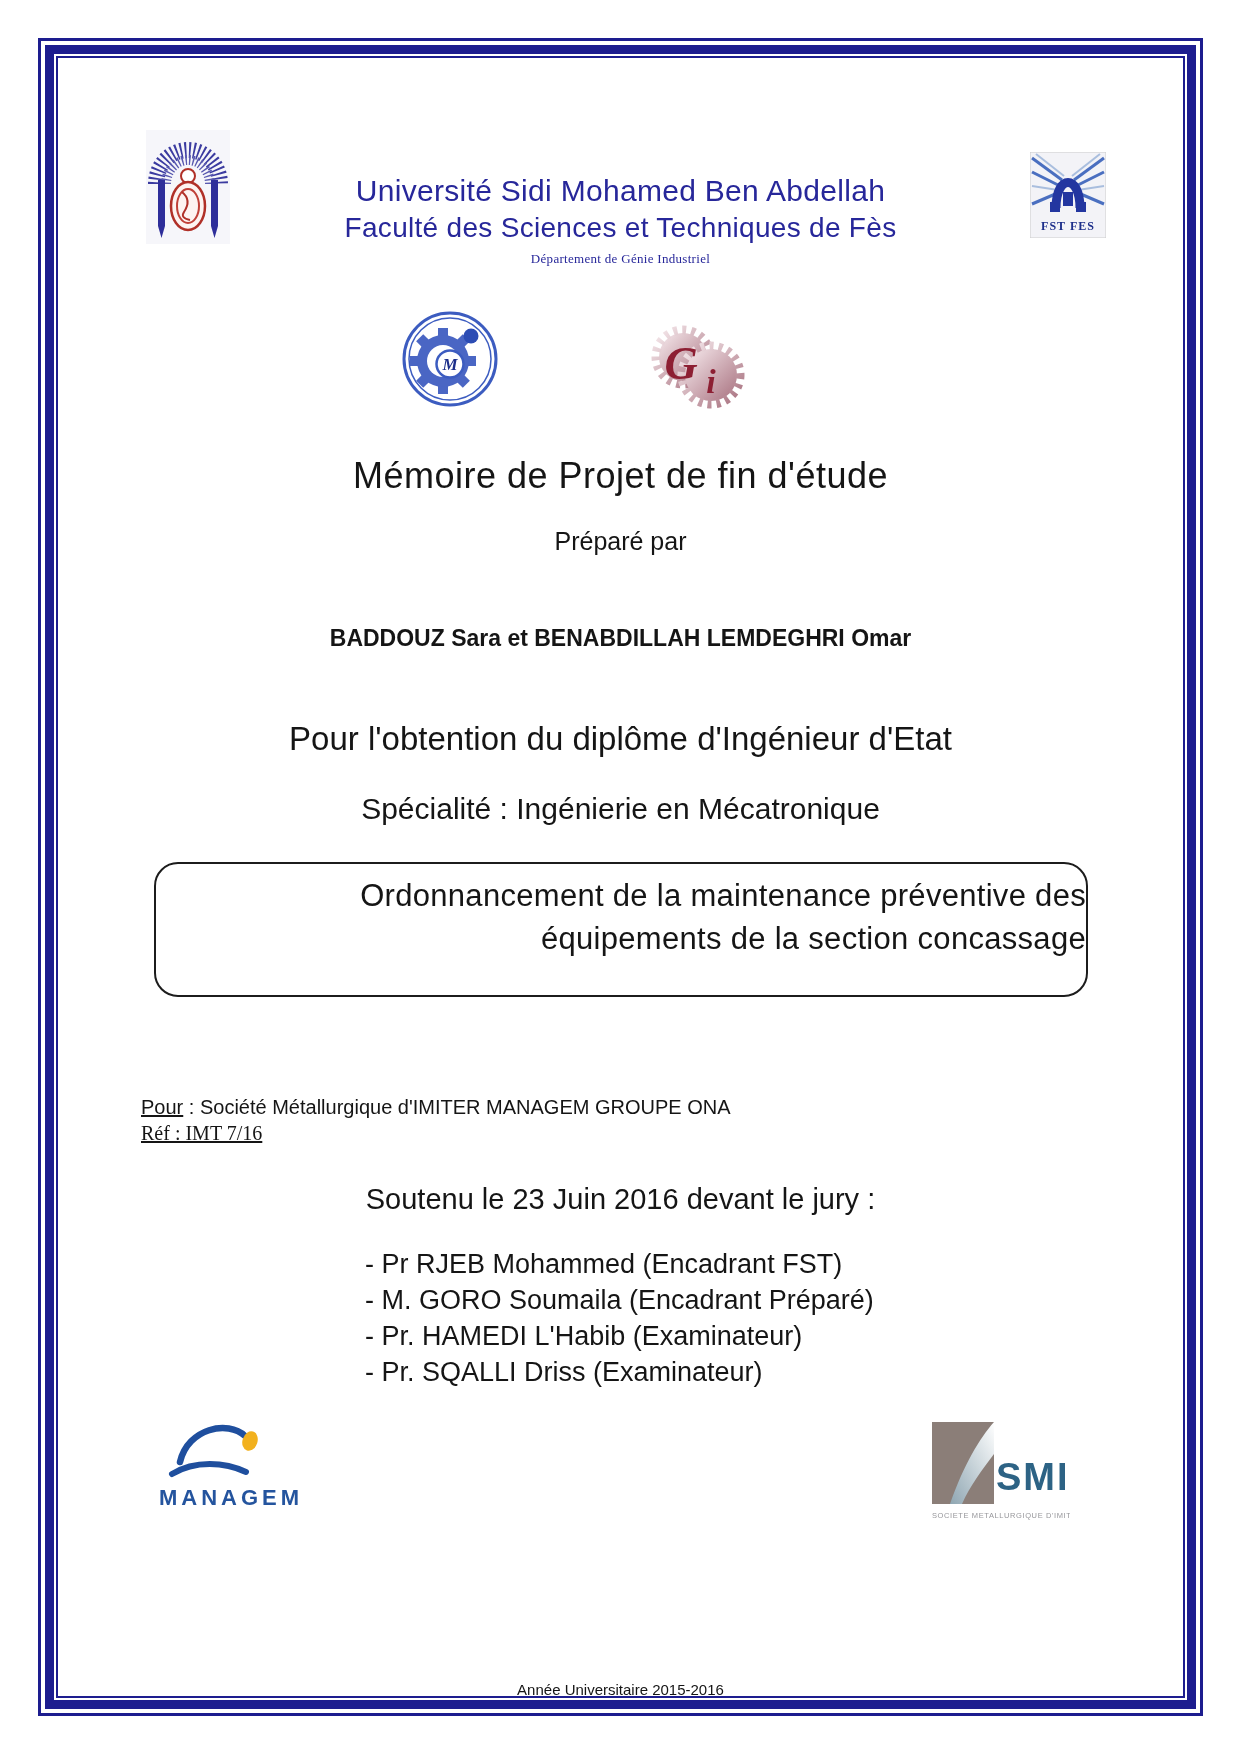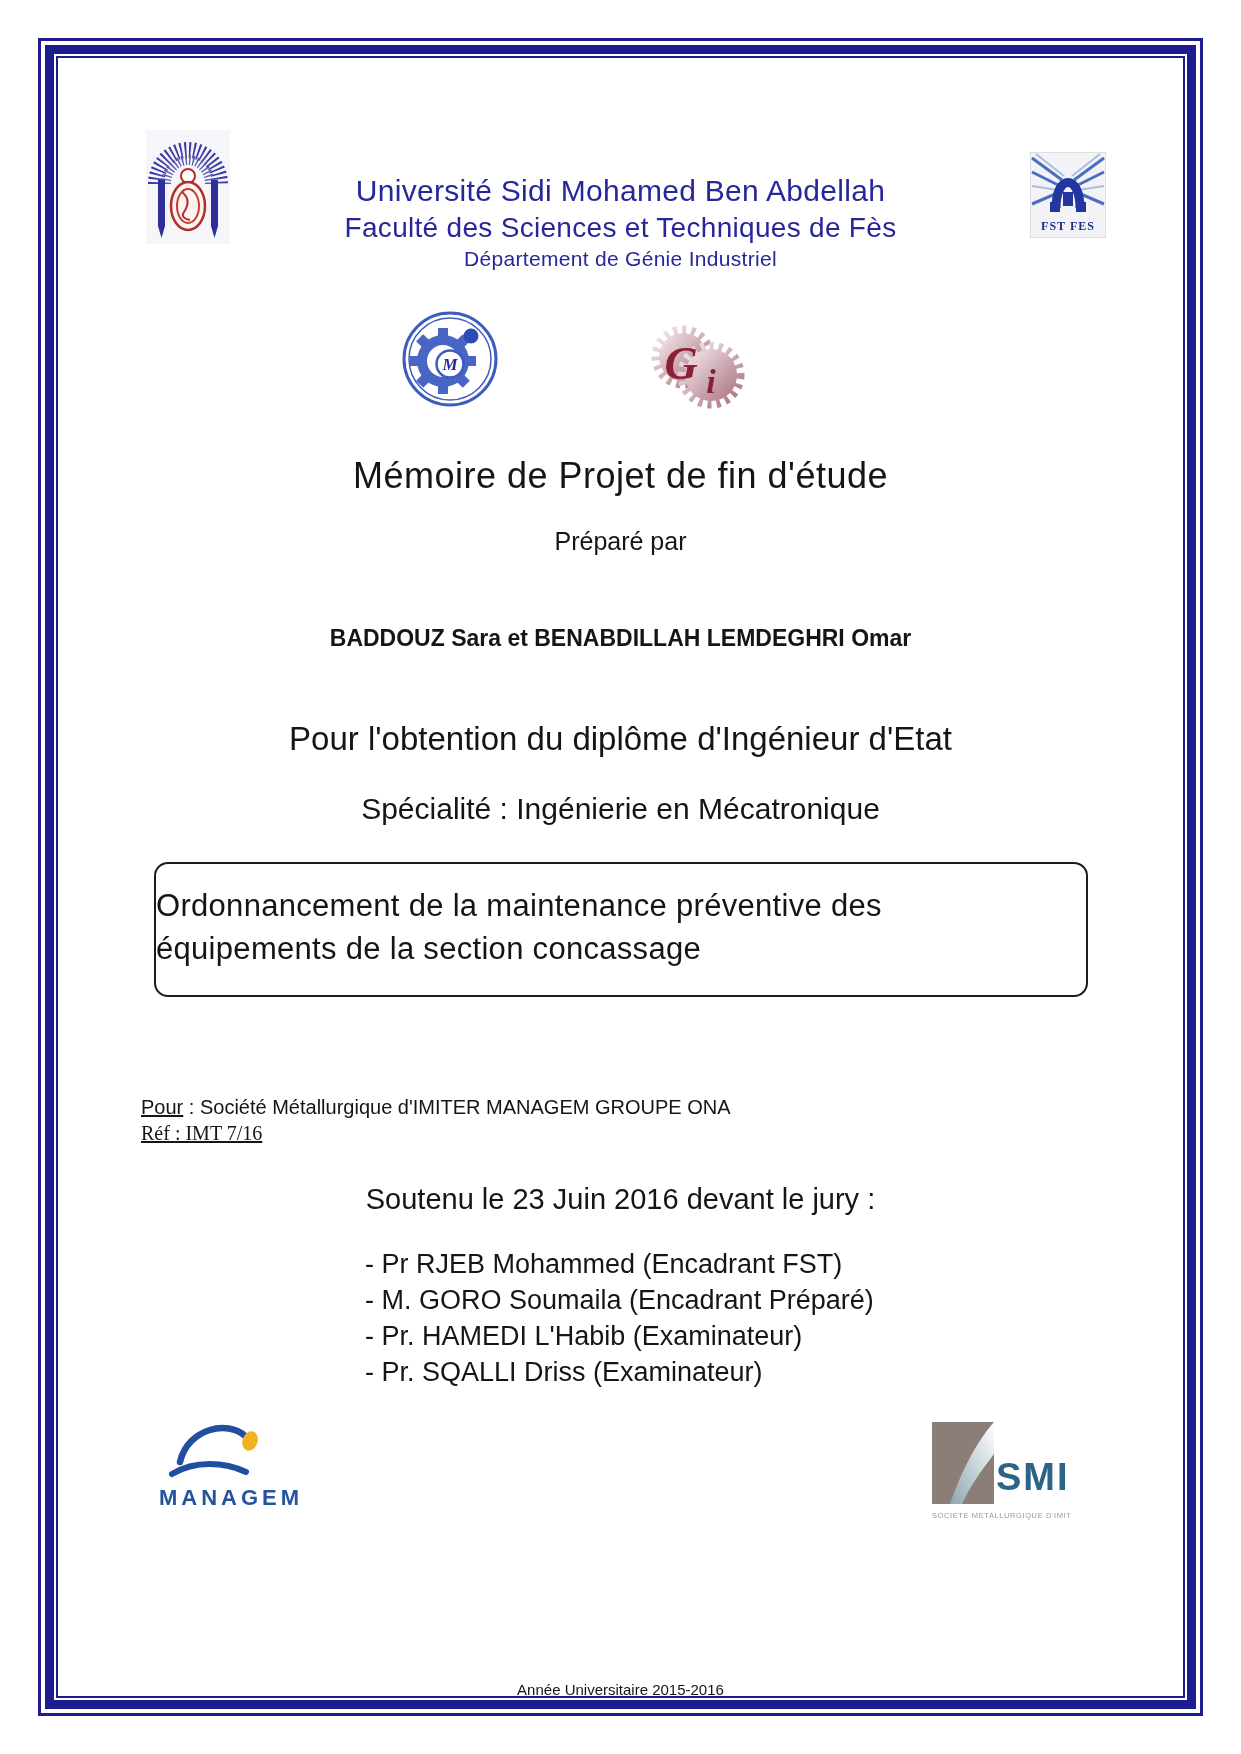--- a/index.html
+++ b/index.html
@@ -18,32 +18,32 @@
   .frame-mid { width: 100%; height: 100%; border: 9px solid #1d1d8f; padding: 2px; }
   .frame-inner { width: 100%; height: 100%; border: 2px solid #1d1d8f; }
 
   .content { position: absolute; left: 58px; top: 52px; width: 1125px; height: 1638px; margin-top: 30px; }
   .abs { position: absolute; }
   .ctr { left: 0; width: 100%; text-align: center; }
 
   .hdr { top: 90px; color: #27279a; letter-spacing: 0.3px; }
   .hdr .l1 { font-size: 30px; line-height: 38px; }
   .hdr .l2 { font-size: 28px; line-height: 35px; }
-  .hdr .l3 { font-size: 21px; line-height: 28px; }
+  .hdr .l3 { font-size: 13px; line-height: 28px; font-family: Liberation Serif, serif; }
 
   .doc-type   { top: 372px; font-size: 36px; line-height: 44px; letter-spacing: 0.5px; }
   .prepared   { top: 443px; font-size: 25px; line-height: 32px; }
   .authors    { top: 541px; font-size: 23px; line-height: 30px; font-weight: bold; }
   .degree     { top: 636px; font-size: 33px; line-height: 42px; }
   .specialty  { top: 712px; font-size: 30px; line-height: 30px; }
 
   .title-box {
     left: 96px; top: 780px; width: 934px; height: 135px;
-    border: 2px solid #1c1c1c; border-radius: 14px;
-    padding-top: 20px; text-align: left;
+    border: 2px solid #1c1c1c; border-radius: 24px;
+    padding-top: 10px; text-align: right;
     font-size: 31px; line-height: 43px; letter-spacing: 0.3px;
   }
 
   .loc  { left: 83px; top: 1012px; font-size: 20px; line-height: 26px; }
   .ref  { left: 83px; top: 1038px; font-size: 20px; line-height: 26px; font-family: Liberation Serif, serif; }
   .u    { text-decoration: underline; }
 
   .defense { top: 1098px; font-size: 29px; line-height: 38px; }
   .jury { left: 307px; top: 1164px; font-size: 27px; line-height: 36px; }
 

